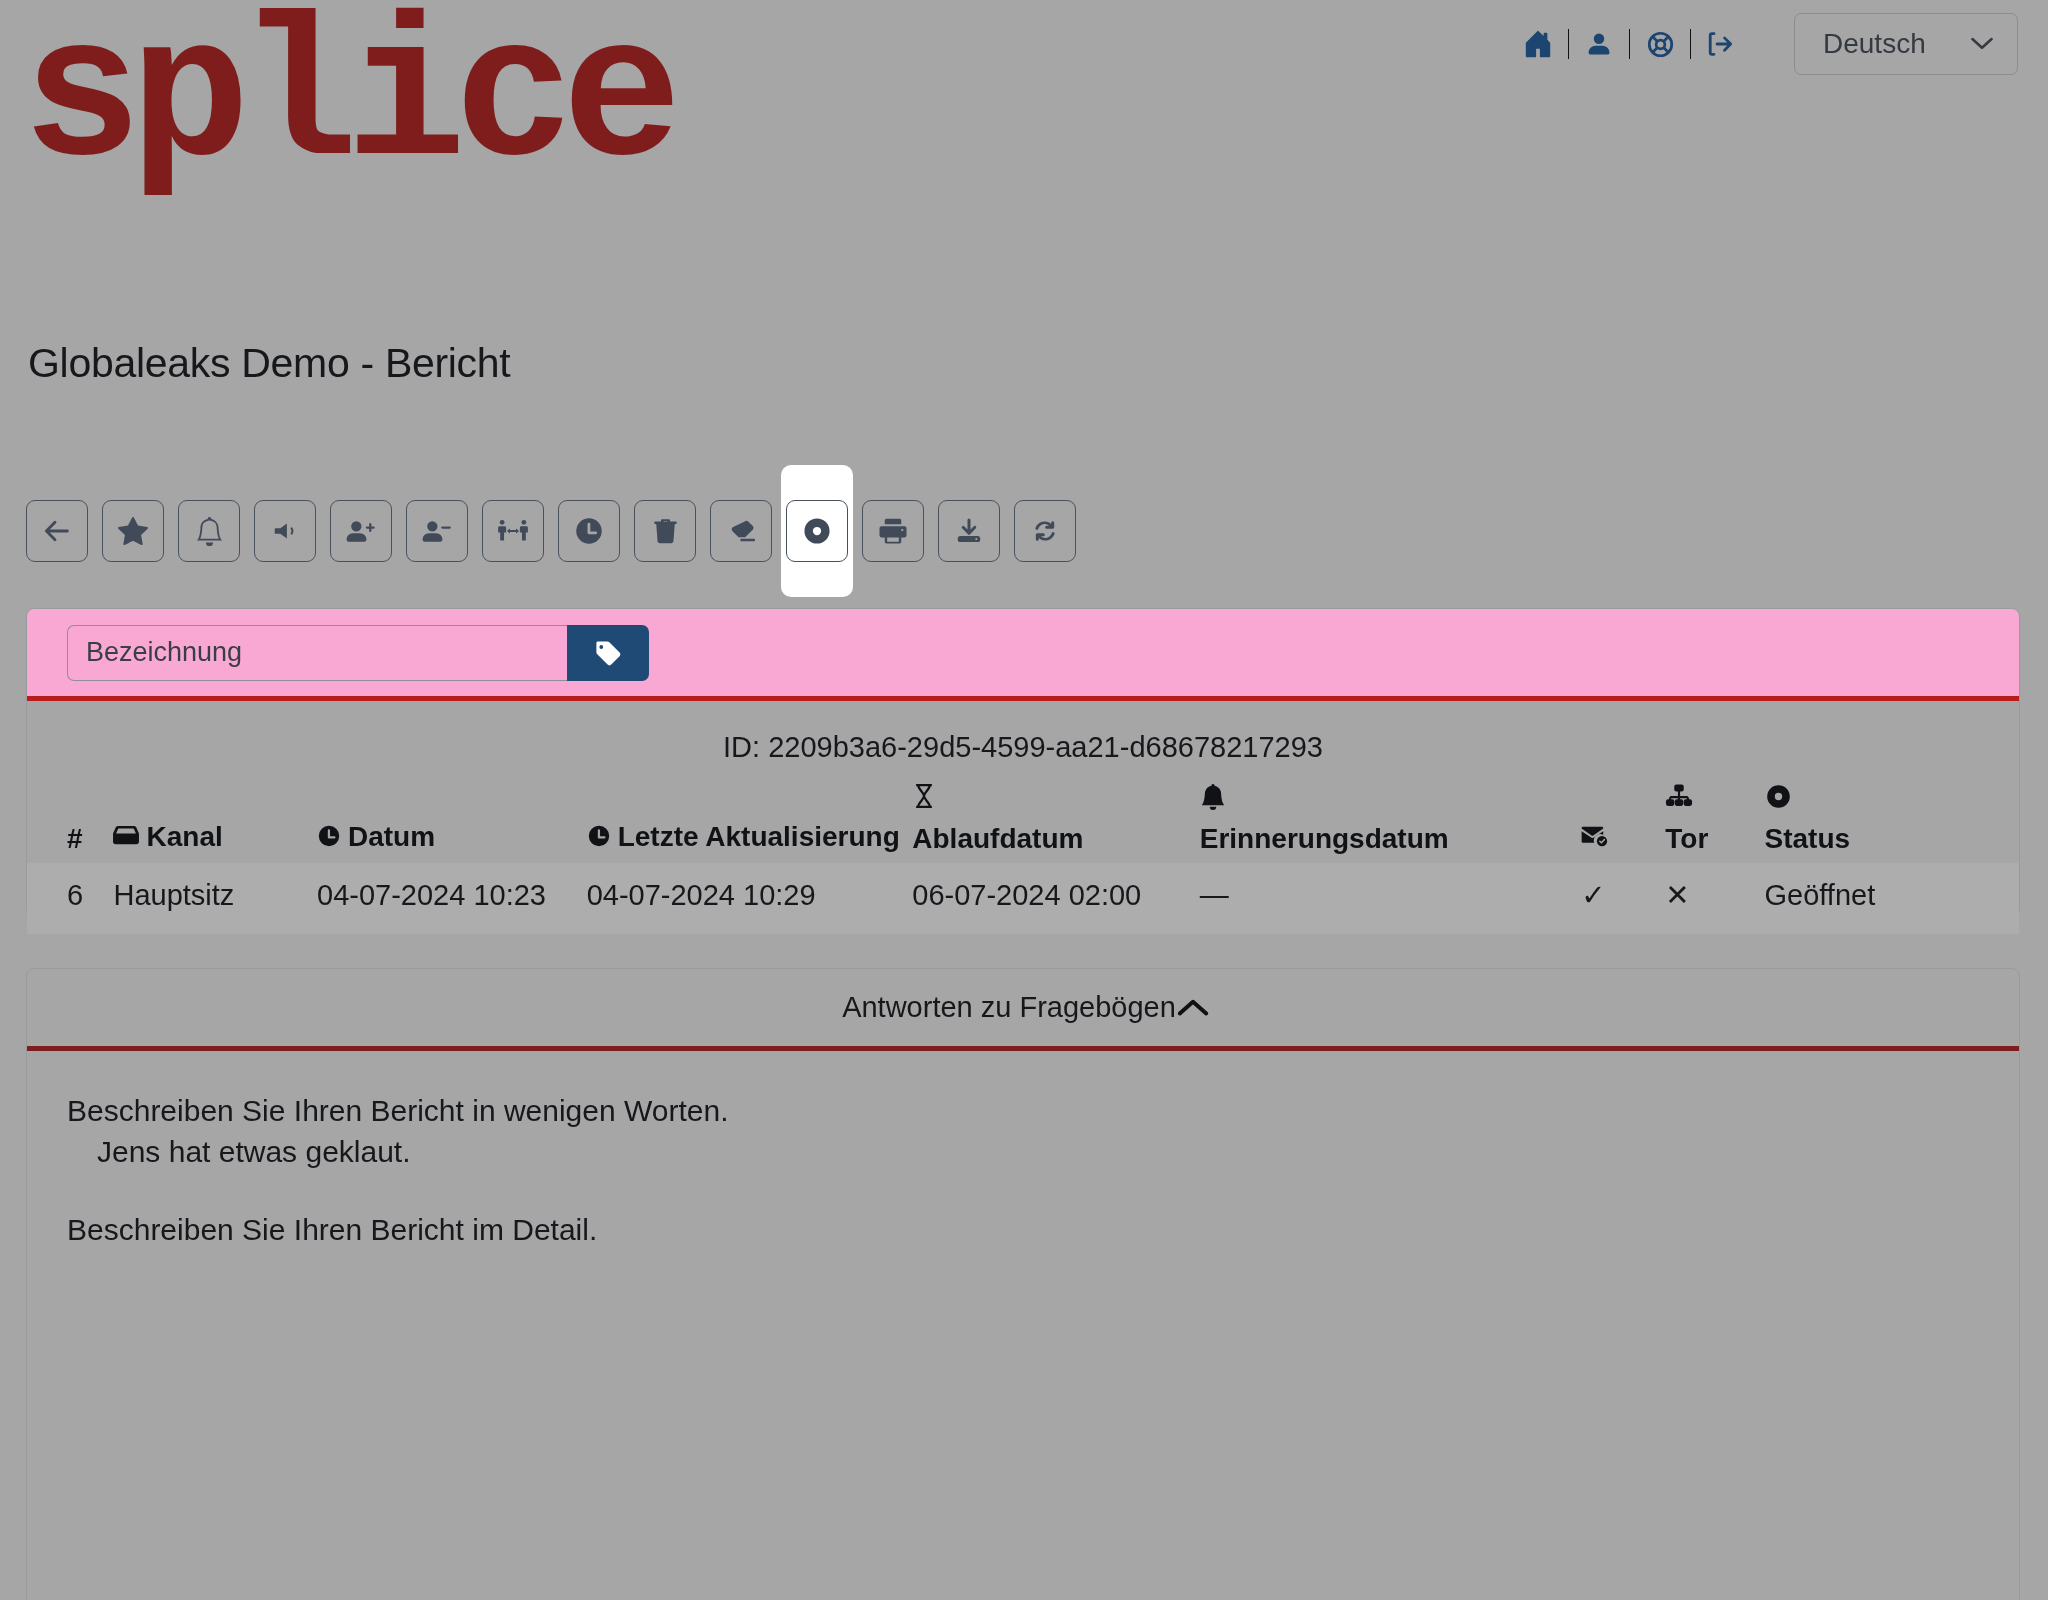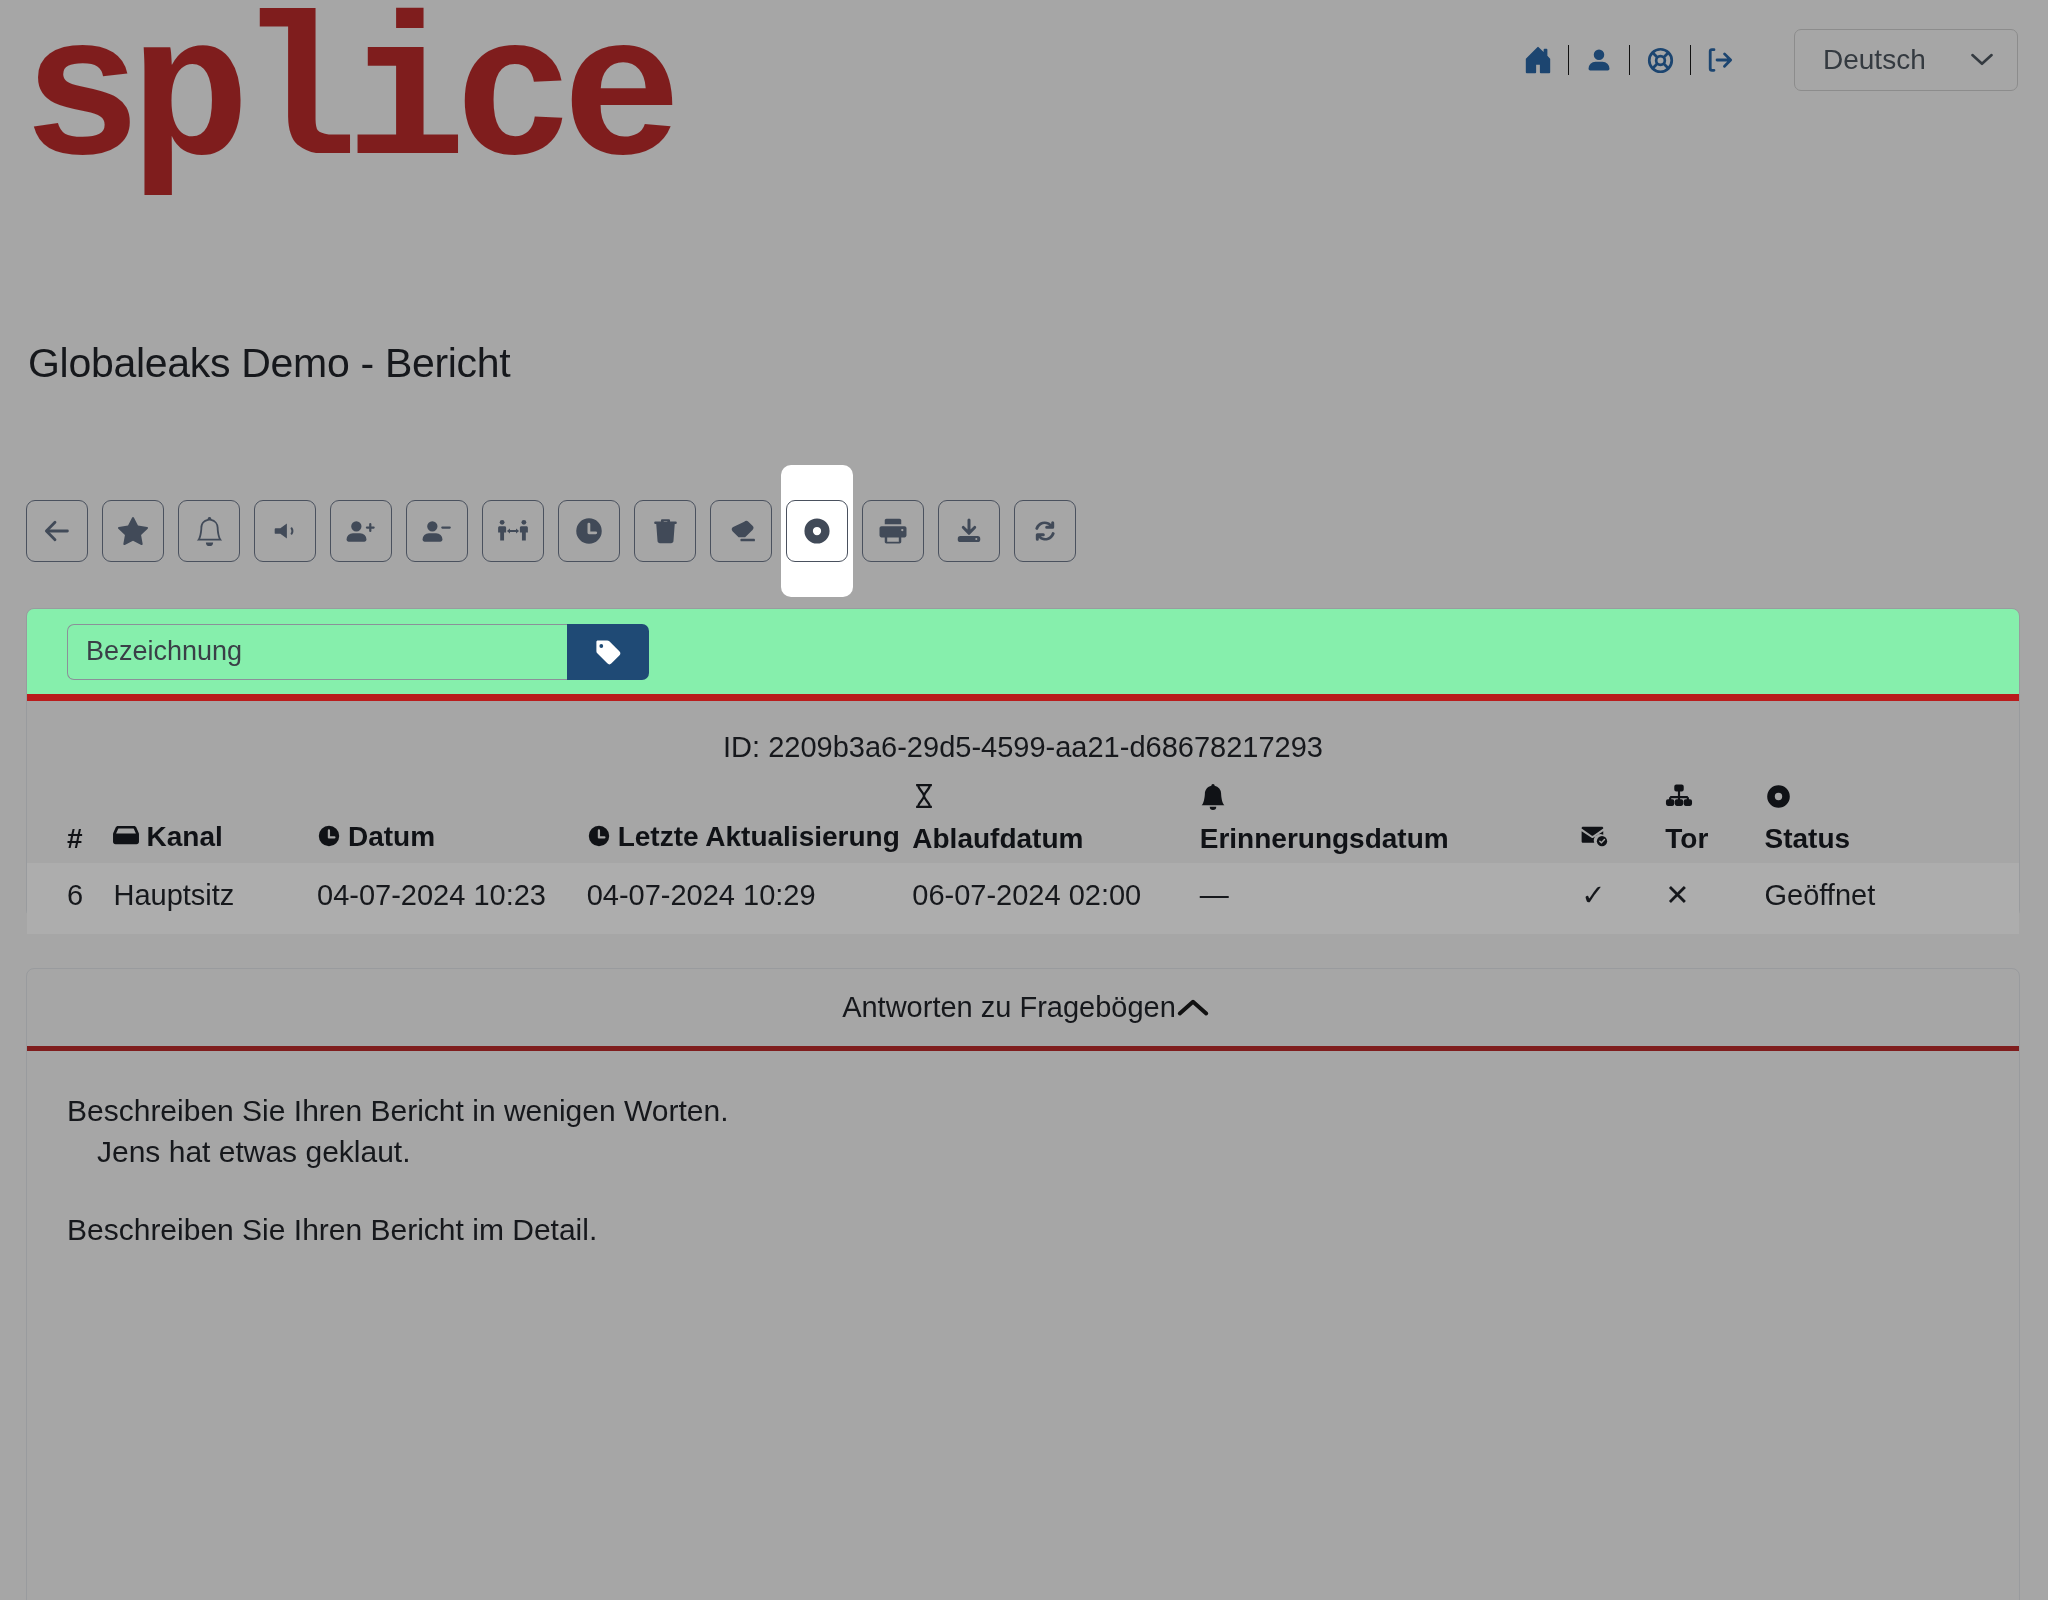--- a/index.html
+++ b/index.html
@@ -11,21 +11,21 @@
     background: #a6a6a6;
     font-family: "Liberation Sans", sans-serif;
     color: #16181c;
     overflow: hidden;
     position: relative;
   }
 
   
   .topbar {
     position: absolute;
-    top: 28px; right: 30px;
+    top: 12px; right: 30px;
     display: flex;
     align-items: center;
     gap: 16px;
     height: 64px;
   }
   .iconlinks {
     display: flex;
     align-items: center;
     gap: 0;
     margin-right: 36px;
@@ -139,22 +139,22 @@
     background: transparent;
   }
   #report-card {
     left: 26px;
     top: 608px;
     width: 1994px;
     height: 310px;
   }
   .card-head {
     height: 92px;
-    background: #86efac;
-    border-bottom: 7px solid #b91c1c;
+    background: #f9a8d4;
+    border-bottom: 5px solid #b91c1c;
     border-radius: 7px 7px 0 0;
     display: flex;
     align-items: center;
     padding-left: 40px;
   }
   .tagsearch {
     display: flex;
     align-items: stretch;
     height: 56px;
   }

